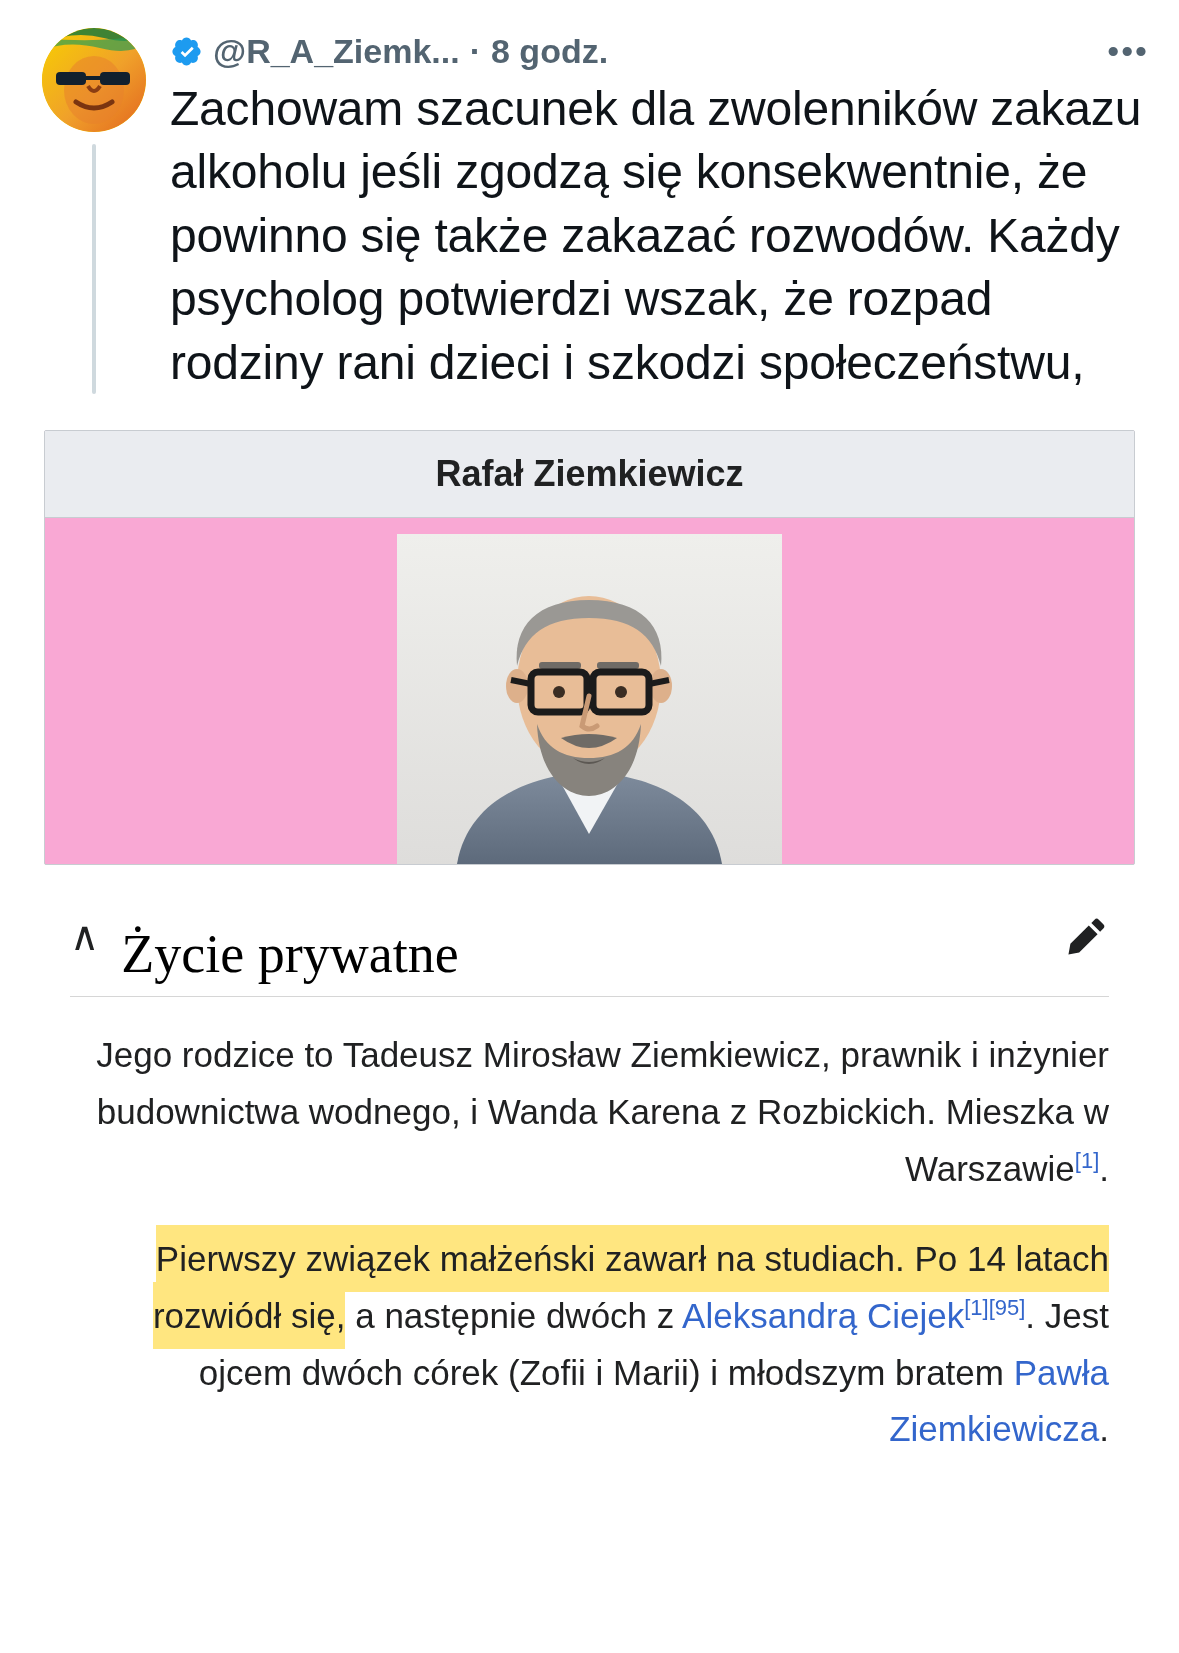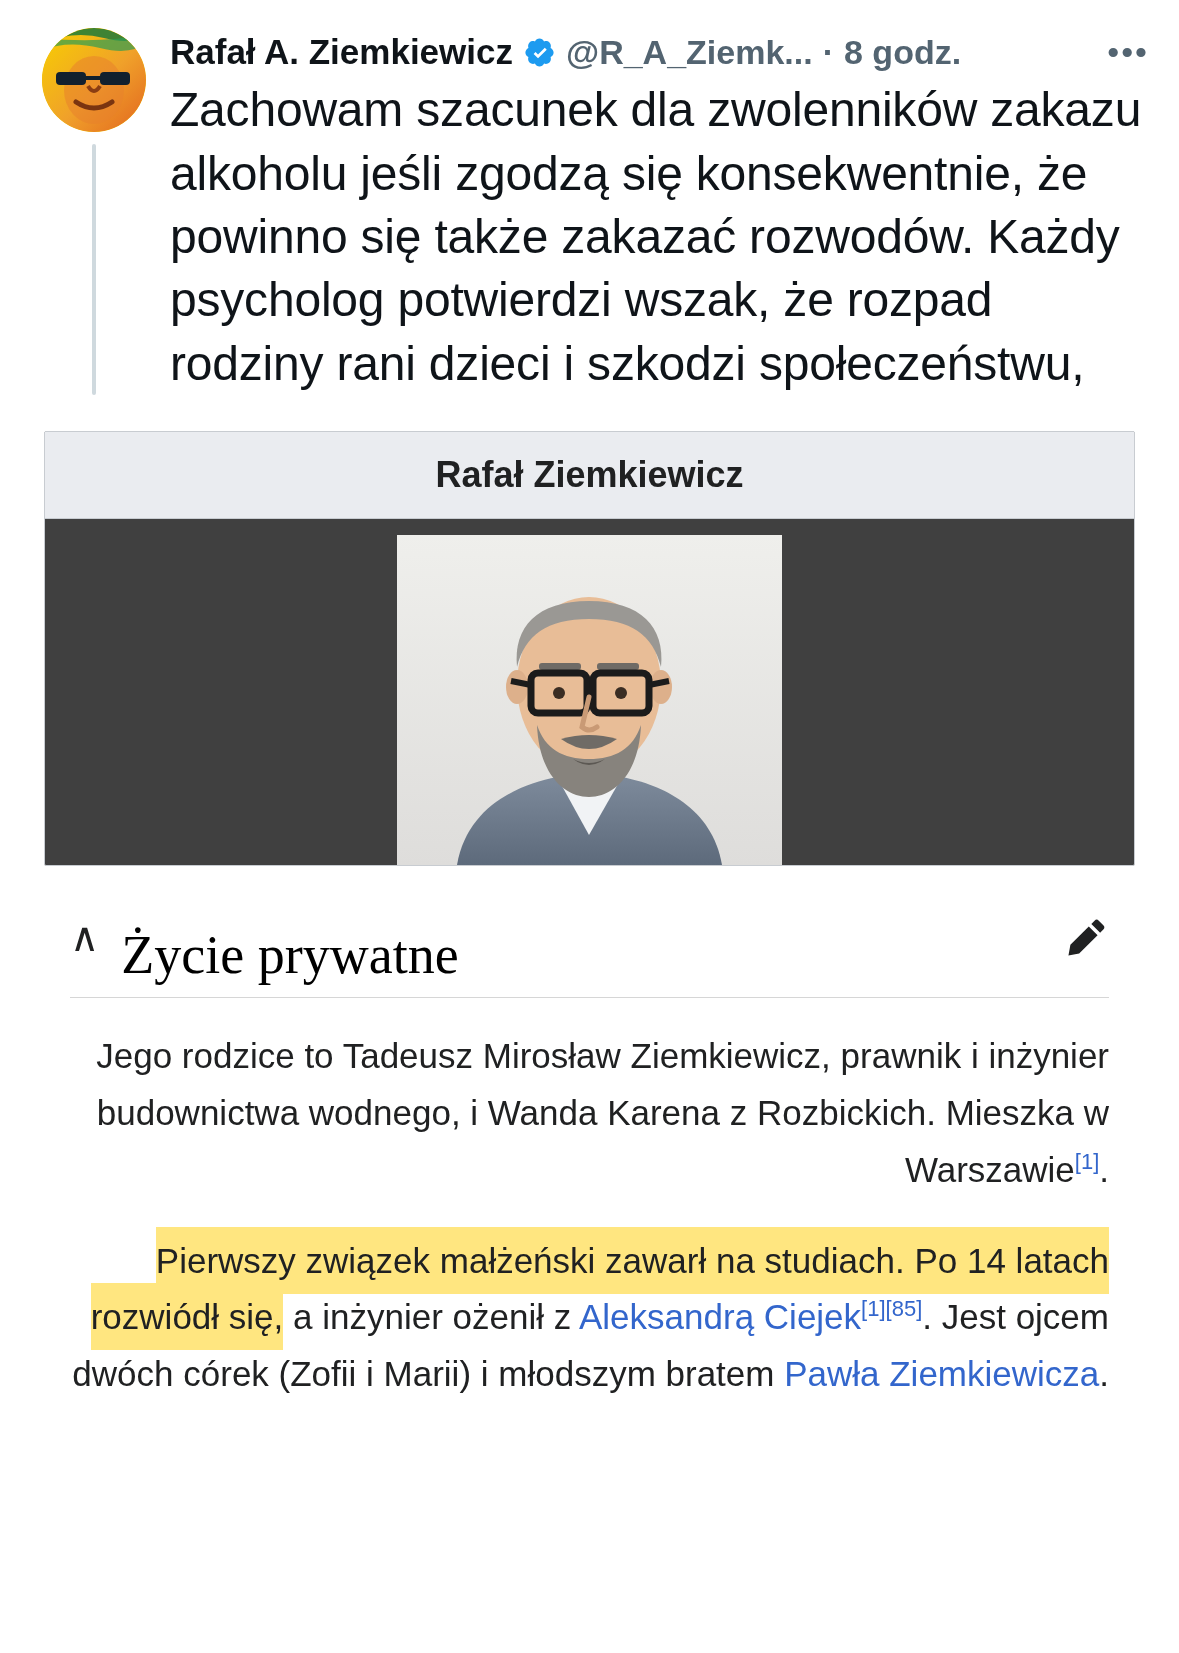--- a/index.html
+++ b/index.html
@@ -93,21 +93,21 @@
     line-height: 1.32;
     color: #0f1419;
     letter-spacing: -0.2px;
   }
 
   
   .wiki-card {
     margin: 36px 44px 0 44px;
     border: 1px solid #c8ccd1;
     border-radius: 2px;
-    background: #404040;
+    background: #f9a8d4;
   }
   .wiki-card-header {
     background: #eaecf0;
     border-bottom: 1px solid #c8ccd1;
     text-align: center;
     font-size: 36px;
     font-weight: bold;
     padding: 22px 10px 22px 10px;
     font-family: "Liberation Sans", sans-serif;
     color: #202122;
@@ -212,21 +212,20 @@
           <path d="M34 74 Q52 86 70 74" stroke="#7a3410" stroke-width="5" fill="none" stroke-linecap="round"></path>
           <path d="M46 58 Q52 68 58 58" stroke="#8a3d12" stroke-width="4" fill="none"></path>
         </g>
       </svg>
     </div>
     <div class="thread-line"></div>
   </div>
 
   <div class="tweet-body">
     <div class="tweet-header">
-      <span class="display-name">Rafał A. Ziemkiewicz</span>
       <span class="verified-badge">
         <svg viewBox="0 0 24 24" width="33" height="33" xmlns="http://www.w3.org/2000/svg" aria-hidden="true">
           <path fill="#1d9bf0" d="M22.25 12c0-1.43-.88-2.67-2.19-3.34.46-1.39.2-2.9-.81-3.91s-2.52-1.27-3.91-.81C14.67 2.63 13.43 1.75 12 1.75s-2.67.88-3.34 2.19c-1.39-.46-2.9-.2-3.91.81s-1.27 2.52-.81 3.91C2.63 9.33 1.75 10.57 1.75 12s.88 2.67 2.19 3.34c-.46 1.39-.2 2.9.81 3.91s2.52 1.27 3.91.81c.67 1.31 1.91 2.19 3.34 2.19s2.67-.88 3.34-2.19c1.39.46 2.9.2 3.91-.81s1.27-2.52.81-3.91c1.31-.67 2.19-1.91 2.19-3.34z"></path>
           <path fill="#ffffff" d="M10.93 16.27l-3.2-3.2 1.41-1.41 1.79 1.79 4.93-4.93 1.41 1.41z"></path>
         </svg>
       </span>
       <span class="handle">@R_A_Ziemk...</span>
       <span class="dot-sep">·</span>
       <span class="timestamp">8 godz.</span>
       <span class="more-dots">•••</span>
@@ -294,14 +293,14 @@
   <span class="edit-pencil">
     <svg viewBox="0 0 24 24" width="48" height="48" xmlns="http://www.w3.org/2000/svg" aria-hidden="true">
       <path fill="#202122" d="M16.77 2.84a1.5 1.5 0 0 1 2.12 0l2.27 2.27a1.5 1.5 0 0 1 0 2.12l-1.6 1.6-4.39-4.39 1.6-1.6zM13.9 5.71l4.39 4.39-9.2 9.2-5.36.97.97-5.36 9.2-9.2z"></path>
     </svg>
   </span>
 </div>
 
 <div class="wiki-body">
   <p><span>Jego rodzice to Tadeusz Mirosław Ziemkiewicz, prawnik i inżynier budownictwa wodnego, i Wanda Karena z Rozbickich. Mieszka w Warszawie</span><span class="ref">[1]</span><span>.</span></p>
 
-  <p><mark class="hl">Pierwszy związek małżeński zawarł na studiach. Po 14 latach rozwiódł się,</mark><span> a inżynier ożenił z </span><a class="wlink" href="#">Aleksandrą Ciejek</a><span class="ref">[1]</span><span class="ref">[85]</span><span>. Jest ojcem dwóch córek (Zofii i Marii) i młodszym bratem </span><a class="wlink" href="#">Pawła Ziemkiewicza</a><span>.</span></p>
+  <p><mark class="hl">Pierwszy związek małżeński zawarł na studiach. Po 14 latach rozwiódł się,</mark><span> a następnie dwóch z </span><a class="wlink" href="#">Aleksandrą Ciejek</a><span class="ref">[1]</span><span class="ref">[95]</span><span>. Jest ojcem dwóch córek (Zofii i Marii) i młodszym bratem </span><a class="wlink" href="#">Pawła Ziemkiewicza</a><span>.</span></p>
 </div>
 
 </body></html>

